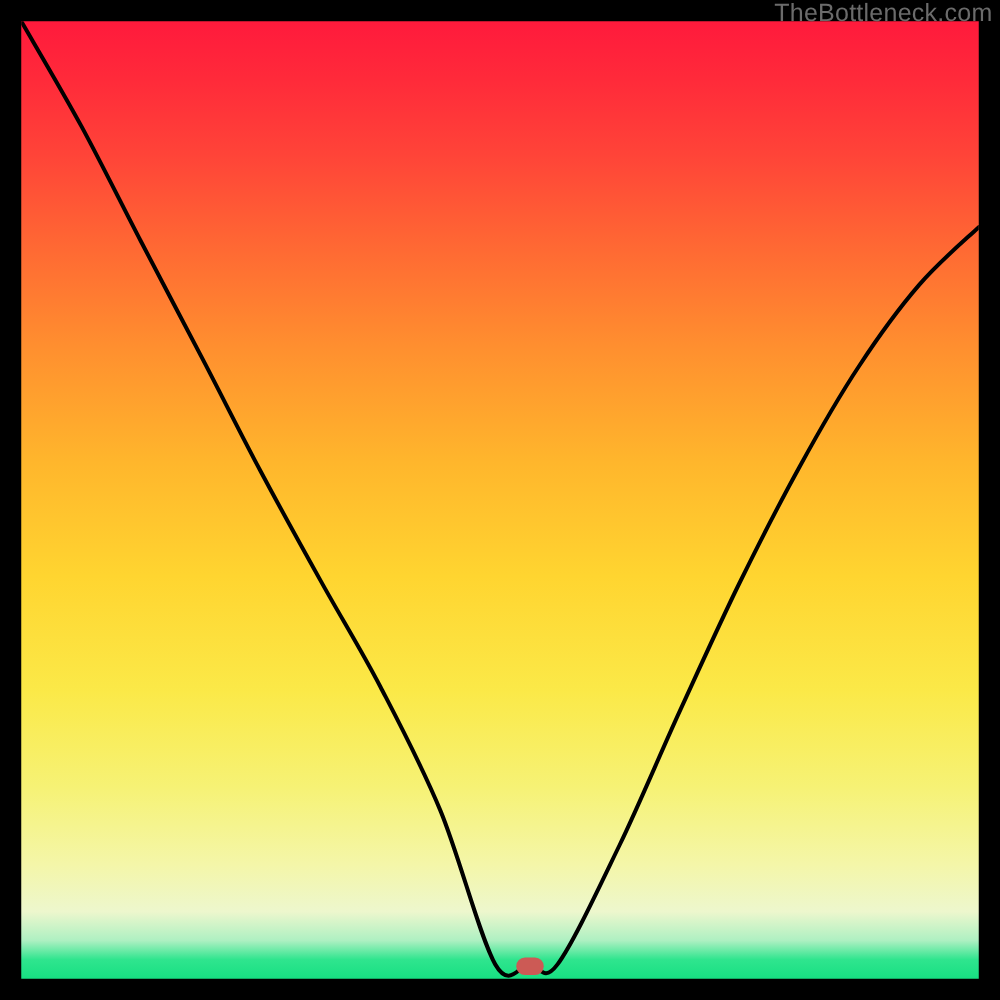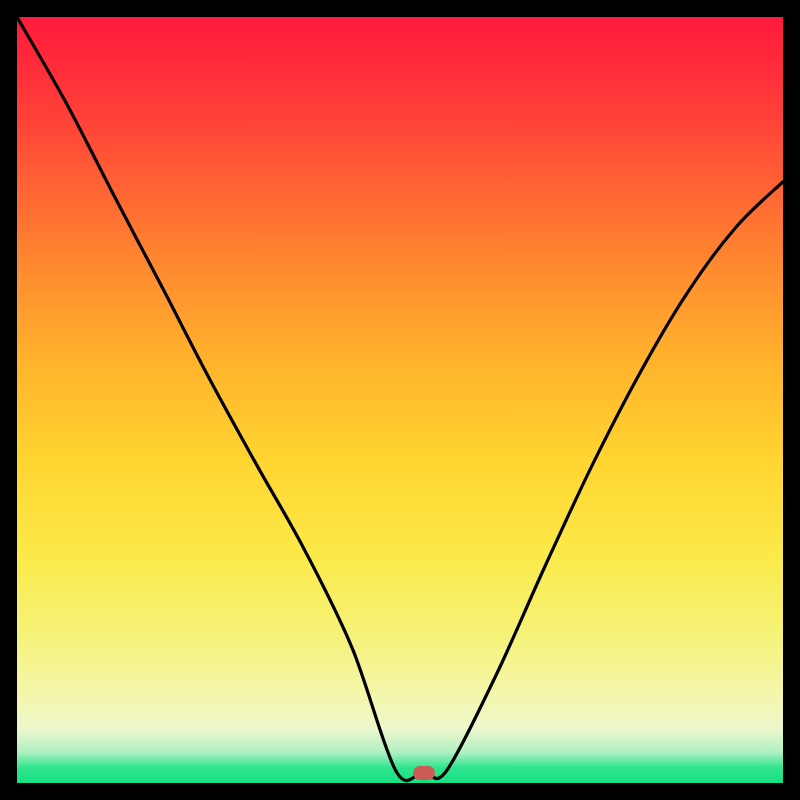--- a/index.html
+++ b/index.html
@@ -75,13 +75,14 @@
   <div class="plot">
 
     <svg class="curve" viewBox="0 0 766 766" preserveAspectRatio="none">
       <path id="curve-path" d="M 0.0 0.0 C 8.0 14.0, 32.3 54.9, 48.3 84.3 C 64.2 113.6, 79.8 145.5, 95.8 176.2 C 111.7 206.8, 128.0 237.5, 144.0 268.1 C 160.0 298.7, 175.5 330.0, 191.5 360.0 C 207.5 390.0, 223.8 419.4, 239.8 448.1 C 255.7 476.8, 271.3 501.7, 287.3 532.4 C 303.2 563.0, 320.2 594.9, 335.5 631.9 C 350.8 669.0, 367.3 734.1, 379.2 754.5 C 391.0 774.9, 398.4 754.5, 406.7 754.5 C 415.0 754.5, 417.0 770.5, 429.0 754.5 C 441.0 738.6, 462.4 692.6, 478.8 658.8 C 495.1 624.9, 511.0 586.4, 527.0 551.5 C 543.0 516.7, 558.5 482.2, 574.5 449.6 C 590.5 417.1, 606.8 385.2, 622.8 356.2 C 638.7 327.2, 654.3 300.0, 670.3 275.8 C 686.2 251.5, 702.5 229.2, 718.5 210.7 C 734.5 192.1, 758.1 172.3, 766.0 164.7" fill="none" stroke="#000" stroke-width="3.2" stroke-linecap="round" stroke-linejoin="round"></path>
     </svg>
 
     <div class="marker" id="marker" style="left: 406.746px; top: 756.042px; background: rgb(204, 90, 85);"></div>
 
   </div>
 
+  <div class="watermark">TheBottleneck.com</div>
 </div>
 
 </body></html>

